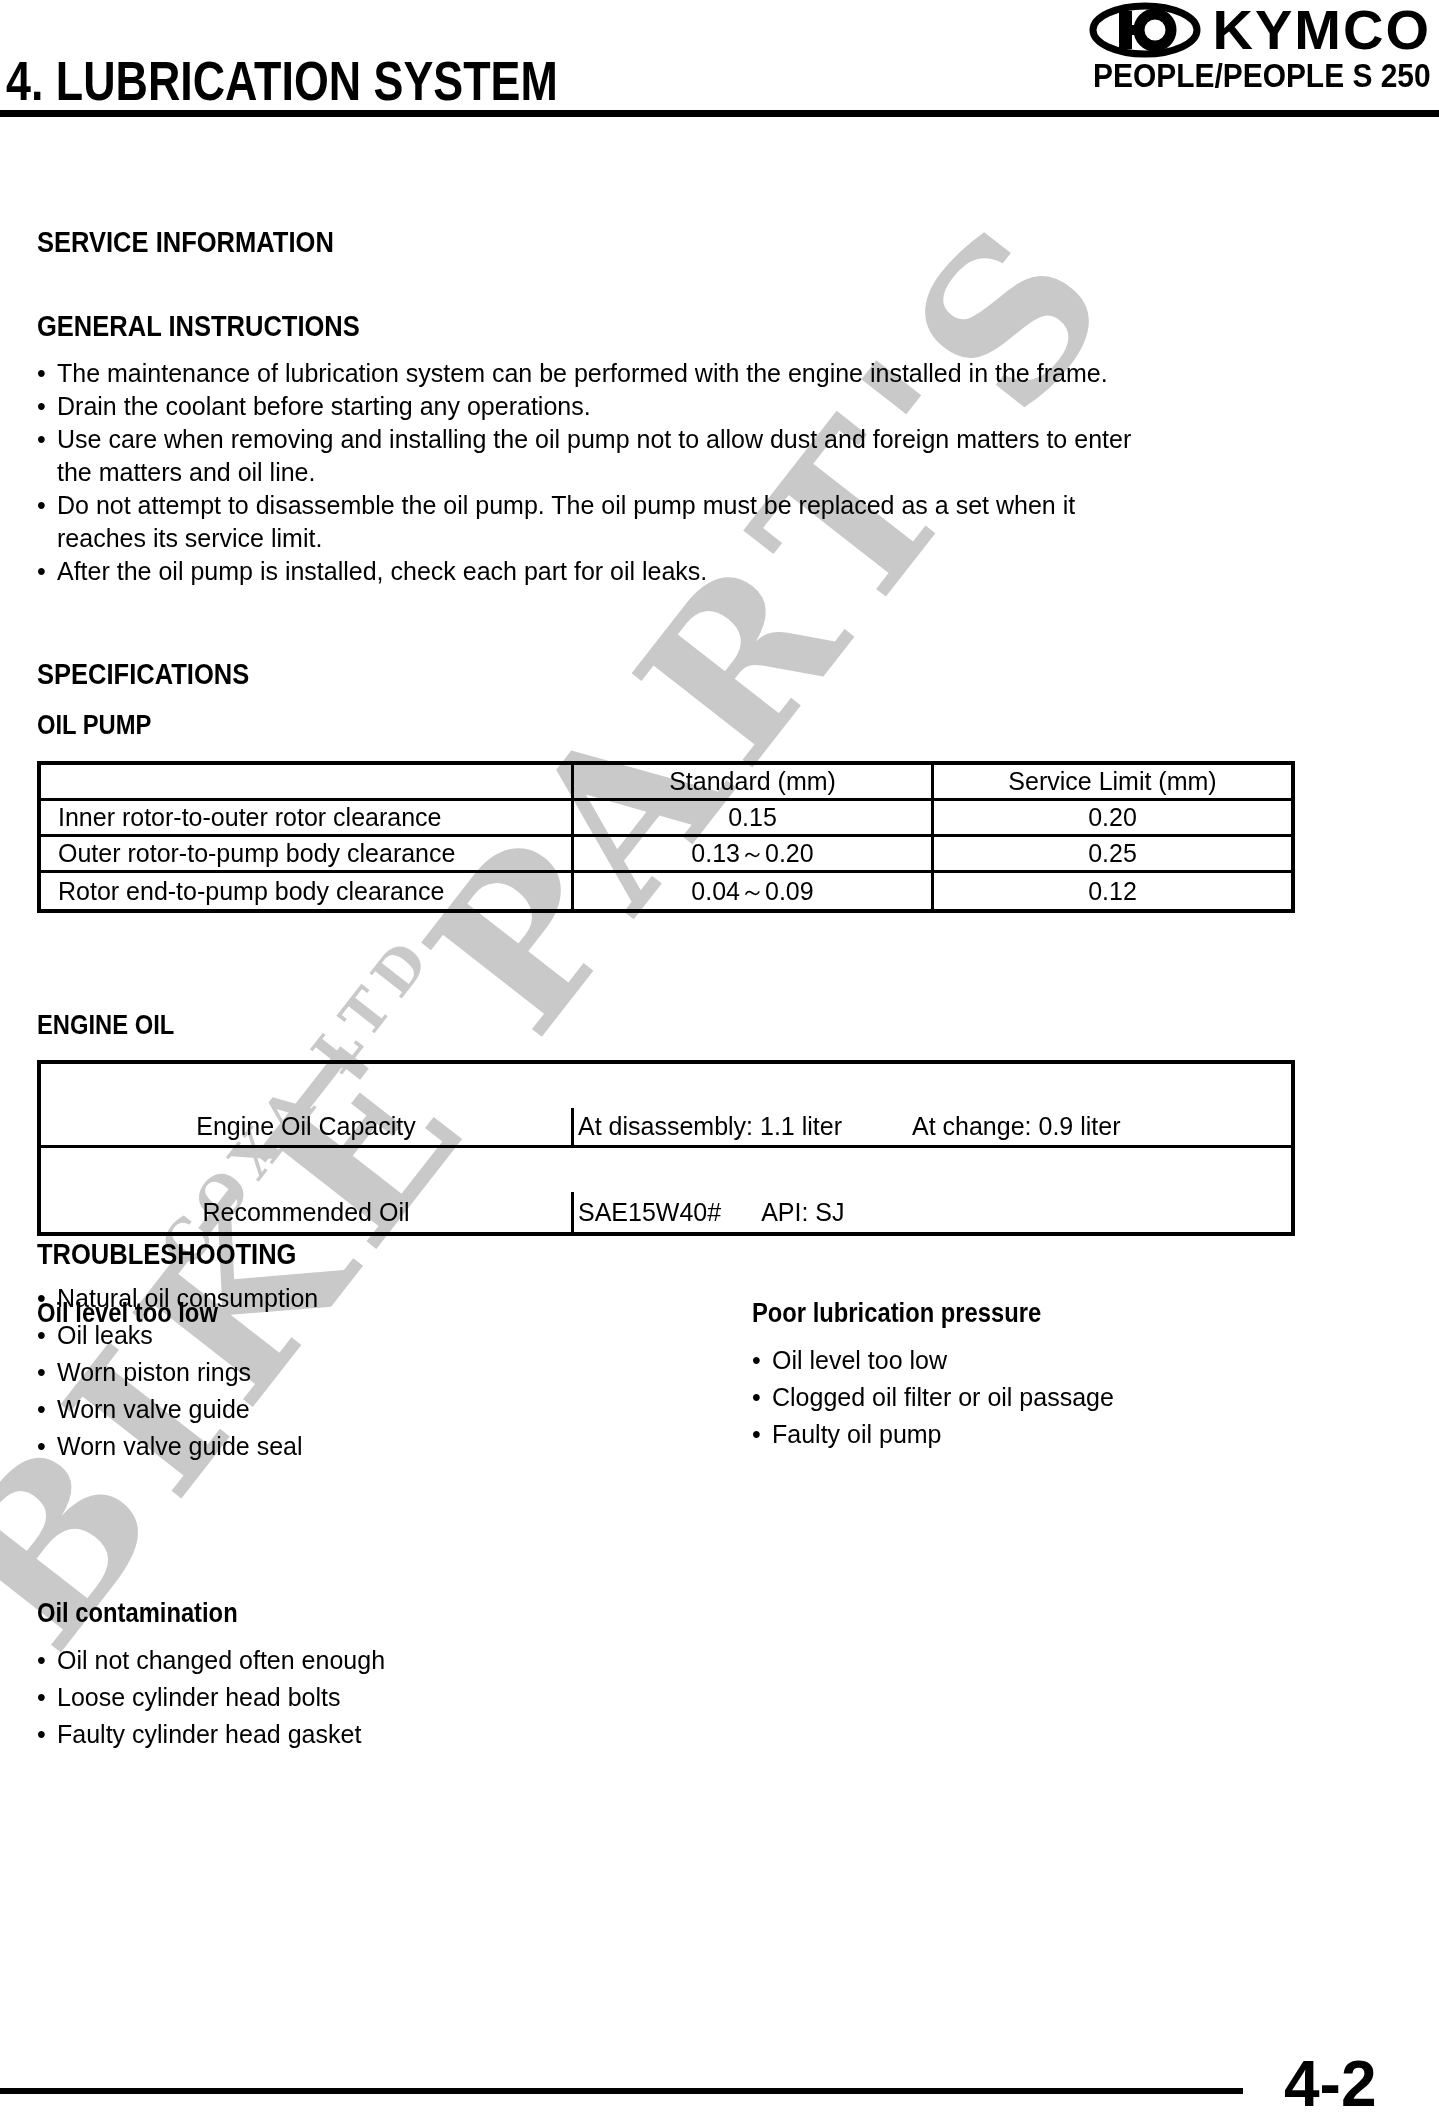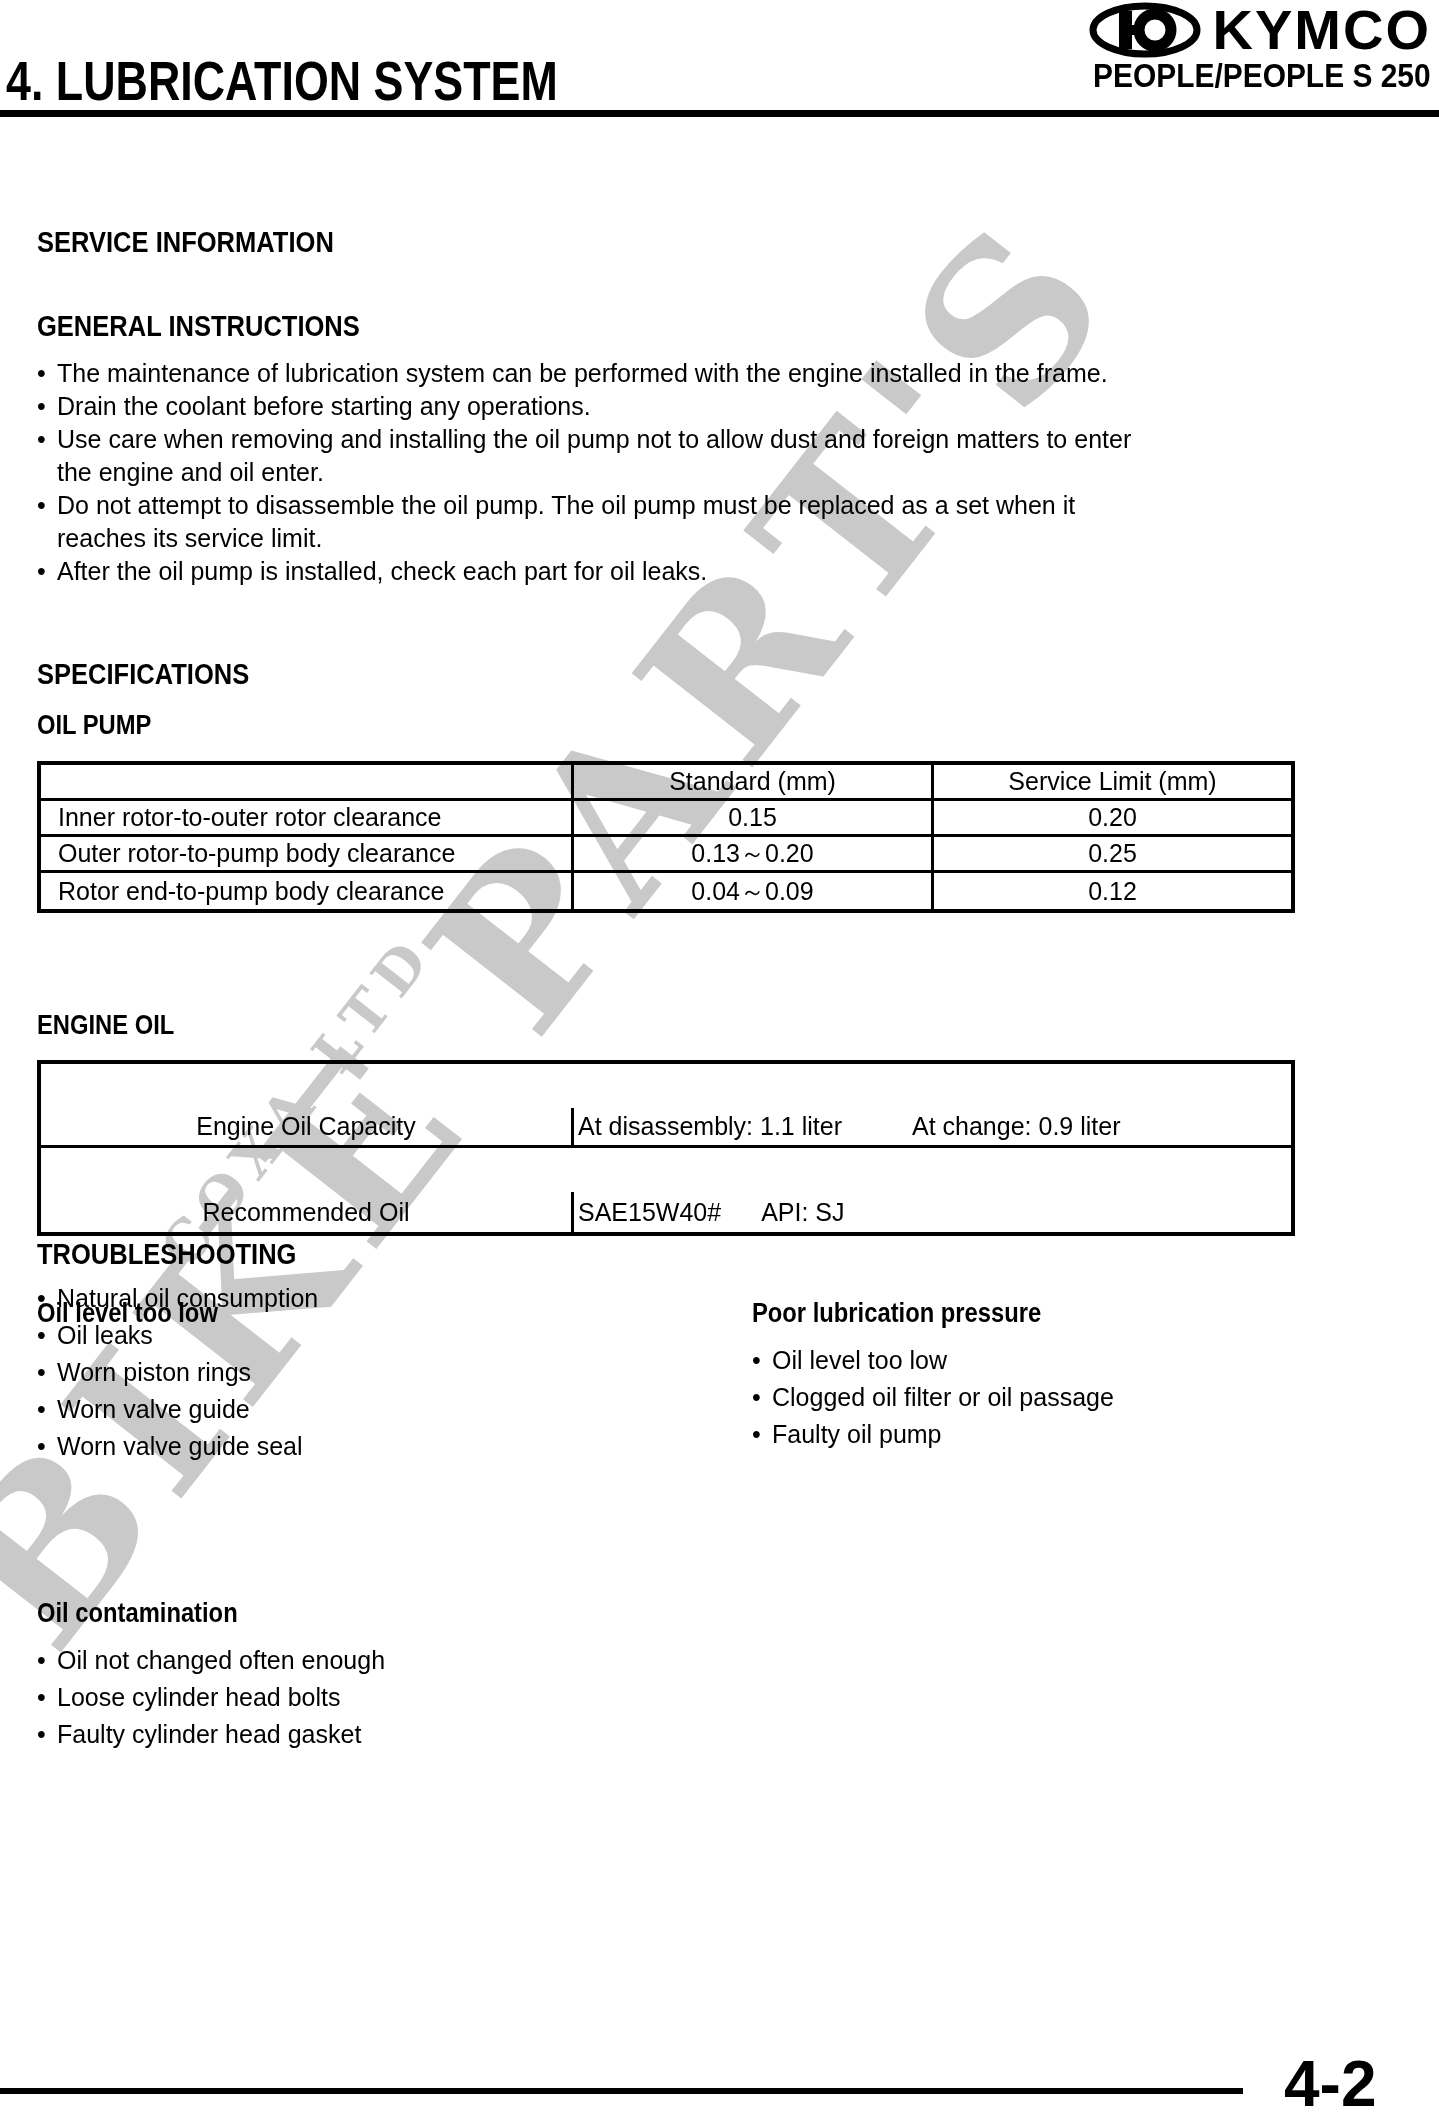--- a/index.html
+++ b/index.html
@@ -147,21 +147,21 @@
 <div class="abs content" id="header-rule"></div>
 
 <div class="abs content h1" style="left:37px; top:226px;">SERVICE INFORMATION</div>
 
 <div class="abs content h1" style="left:37px; top:310px;">GENERAL INSTRUCTIONS</div>
 
 <div class="abs content list" id="gi-list" style="left:37px; top:357px;">
   <div class="li">The maintenance of lubrication system can be performed with the engine installed in the frame.</div>
   <div class="li">Drain the coolant before starting any operations.</div>
   <div class="li">Use care when removing and installing the oil pump not to allow dust and foreign matters to enter</div>
-  <div class="cont">the engine and oil enter.</div>
+  <div class="cont">the matters and oil line.</div>
   <div class="li">Do not attempt to disassemble the oil pump. The oil pump must be replaced as a set when it</div>
   <div class="cont">reaches its service limit.</div>
   <div class="li">After the oil pump is installed, check each part for oil leaks.</div>
 </div>
 
 <div class="abs content h1" style="left:37px; top:658px;">SPECIFICATIONS</div>
 <div class="abs content h2" style="left:37px; top:710px;">OIL PUMP</div>
 
 <div class="abs content spec-table" id="oil-pump-table" style="left:37px; top:761px;">
   <div class="tr tr3">

